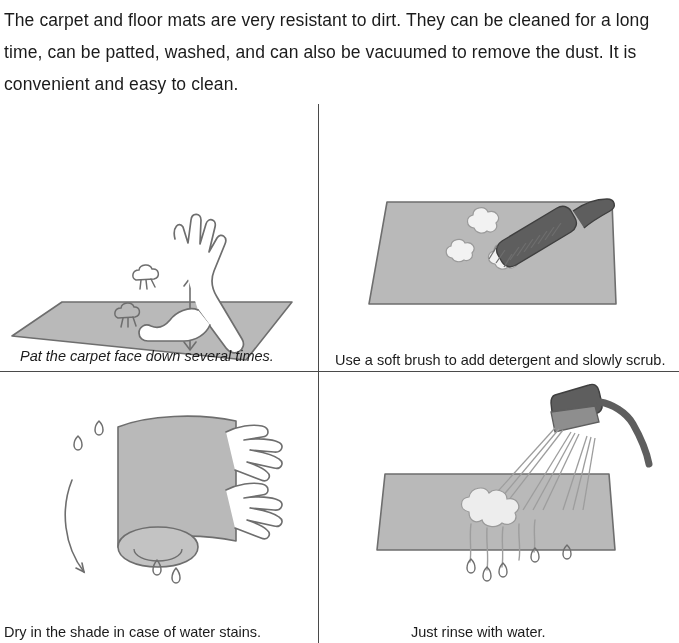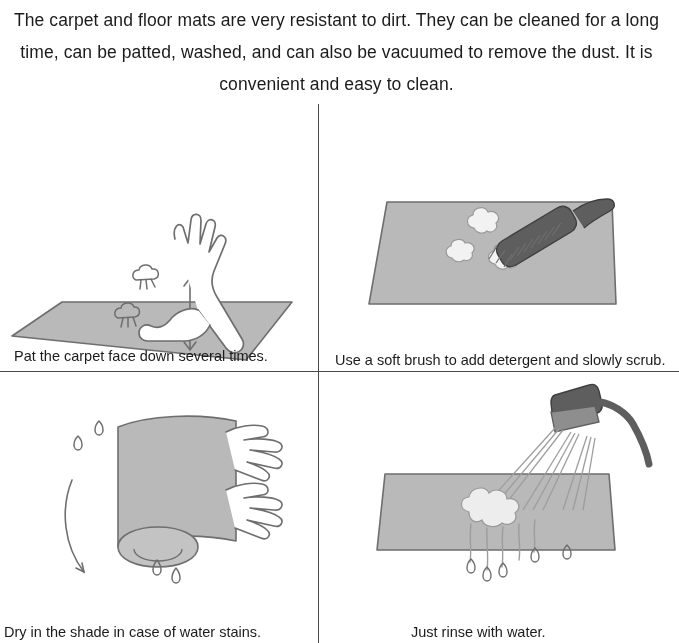--- a/index.html
+++ b/index.html
@@ -24,21 +24,20 @@
     position: absolute;
     left: 0px;
     top: 0px;
     width: 679px;
     padding: 4px 10px 0 4px;
     box-sizing: border-box;
     font-size: 17.5px;
     line-height: 32px;
     color: #1b1b1b;
     letter-spacing: 0.1px;
-    text-align: center;
   }
   .divider-v {
     position: absolute;
     left: 318px;
     top: 104px;
     width: 1px;
     height: 539px;
     background: #4a4a4a;
   }
   .divider-h {
@@ -68,21 +67,21 @@
   .caption {
     position: absolute;
     bottom: 6px;
     left: 0;
     width: 100%;
     text-align: left;
     font-size: 14.5px;
     color: #1b1b1b;
     line-height: 18px;
   }
-  .cell-tl .caption { padding-left: 14px; box-sizing: border-box; }
+  .cell-tl .caption { padding-left: 20px; box-sizing: border-box; font-style: italic; }
   .cell-tr .caption { padding-left: 16px; box-sizing: border-box; }
   .cell-bl .caption { padding-left: 4px; box-sizing: border-box; bottom: 2px; }
   .cell-br .caption { padding-left: 92px; box-sizing: border-box; bottom: 2px; }
 </style>
 </head>
 <body>
 
 <div class="page">
 
   <div class="intro">The carpet and floor mats are very resistant to dirt. They can be cleaned for a long time, can be patted, washed, and can also be vacuumed to remove the dust. It is convenient and easy to clean.</div>

